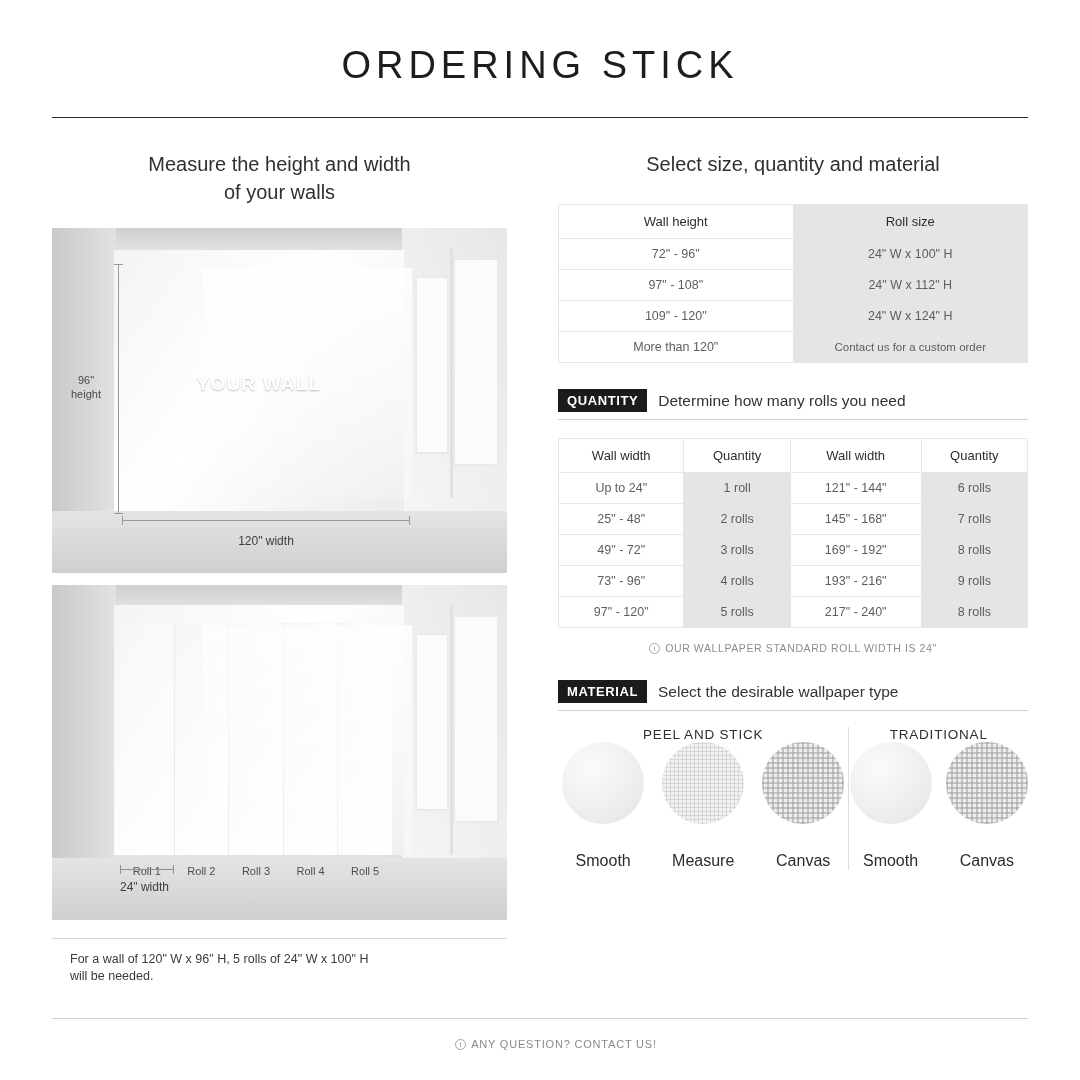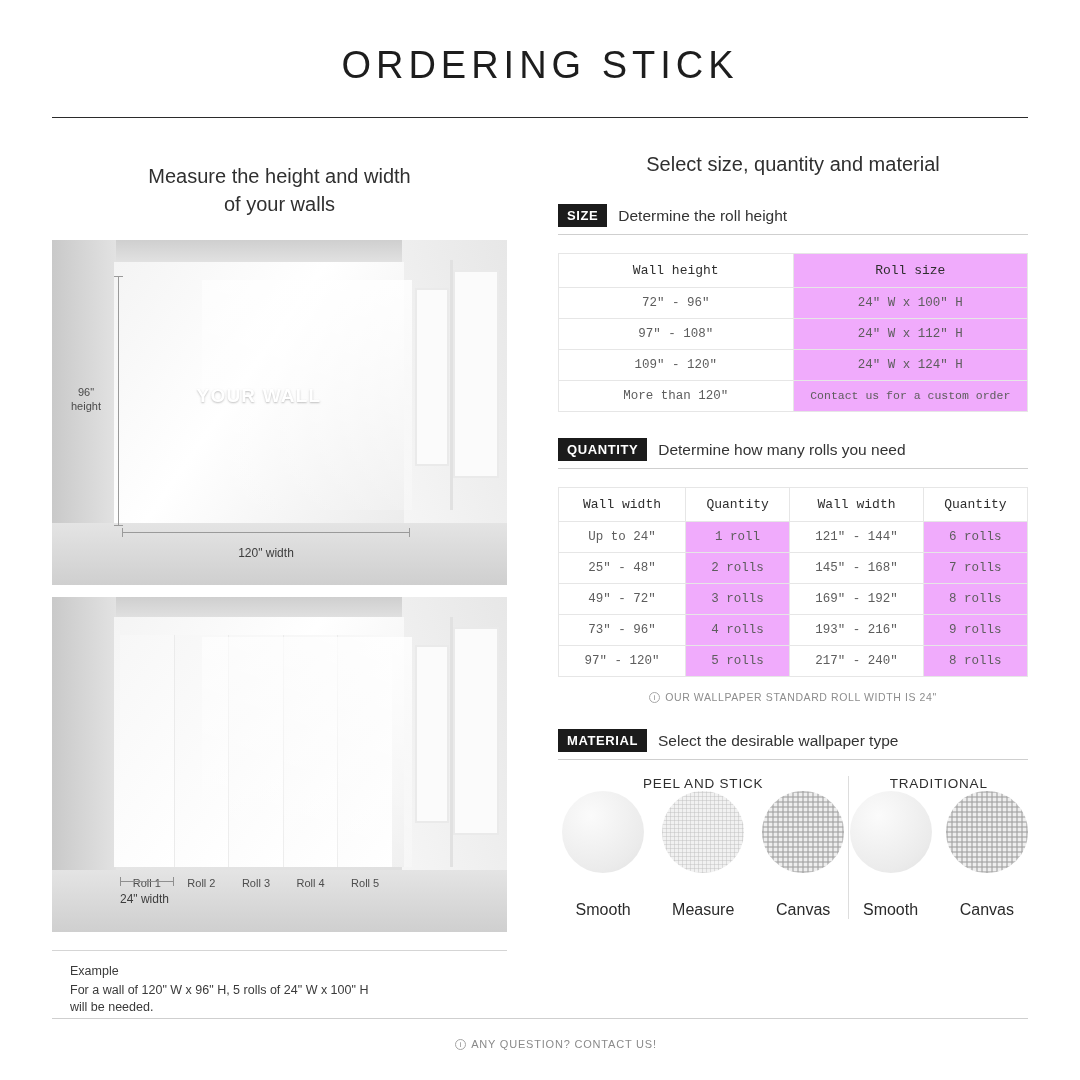--- a/index.html
+++ b/index.html
@@ -61,21 +61,21 @@
   }
 
   
   .cols {
     position: absolute;
     top: 150px;
     left: 52px;
     width: 976px;
     display: flex;
   }
-  .col-left { width: 455px; margin-top: 12px; }
+  .col-left { width: 455px; }
   .col-right { width: 470px; margin-left: 51px; }
 
   .col-head {
     text-align: center;
     font-size: 20px;
     font-weight: 400;
     color: #303030;
     line-height: 28px;
   }
 
@@ -270,38 +270,37 @@
   }
   .section-sub {
     font-size: 15.5px;
     color: #333333;
   }
 
   table {
     width: 100%;
     border-collapse: collapse;
     margin-top: 18px;
-    font-family: Liberation Mono, monospace;
   }
   th, td {
     font-weight: 400;
     text-align: center;
     border: 1px solid #e6e6e6;
   }
   th {
     font-size: 13px;
     color: #2e2e2e;
     padding: 9px 4px;
   }
   td {
     font-size: 12.5px;
     color: #5d5d5d;
     padding: 8px 4px;
   }
-  .shaded { background: #f0abfc; }
+  .shaded { background: #e5e5e5; }
   .tbl-size th:nth-child(1) { width: 50%; }
   .tbl-size td.two-line { font-size: 11.5px; line-height: 14px; }
 
   .note {
     margin-top: 14px;
     text-align: center;
     font-size: 10.5px;
     letter-spacing: 0.6px;
     color: #8d8d8d;
   }
@@ -423,34 +422,29 @@
         </div>
       </div>
 
       <div class="lightbeam"></div>
       <div class="dim-h2"></div>
       <div class="dim-h2-label">24" width</div>
     </div>
 
     <div class="example-rule"></div>
     <div class="example">
-      <span class="lbl">Example</span>
       <span>For a wall of 120" W x 96" H, 5 rolls of 24" W x 100" H</span><br>
       <span>will be needed.</span>
     </div>
   </div>
 
   <div class="col-right">
     <div class="col-head">Select size, quantity and material</div>
 
     <div class="section">
-      <div class="section-head">
-        <span class="tag">SIZE</span>
-        <span class="section-sub">Determine the roll height</span>
-      </div>
       <table class="tbl-size">
         <tbody>
             <tr>
           <th>Wall height</th>
           <th class="shaded">Roll size</th>
         </tr>
         <tr>
           <td>72" - 96"</td>
           <td class="shaded">24" W x 100" H</td>
         </tr>

